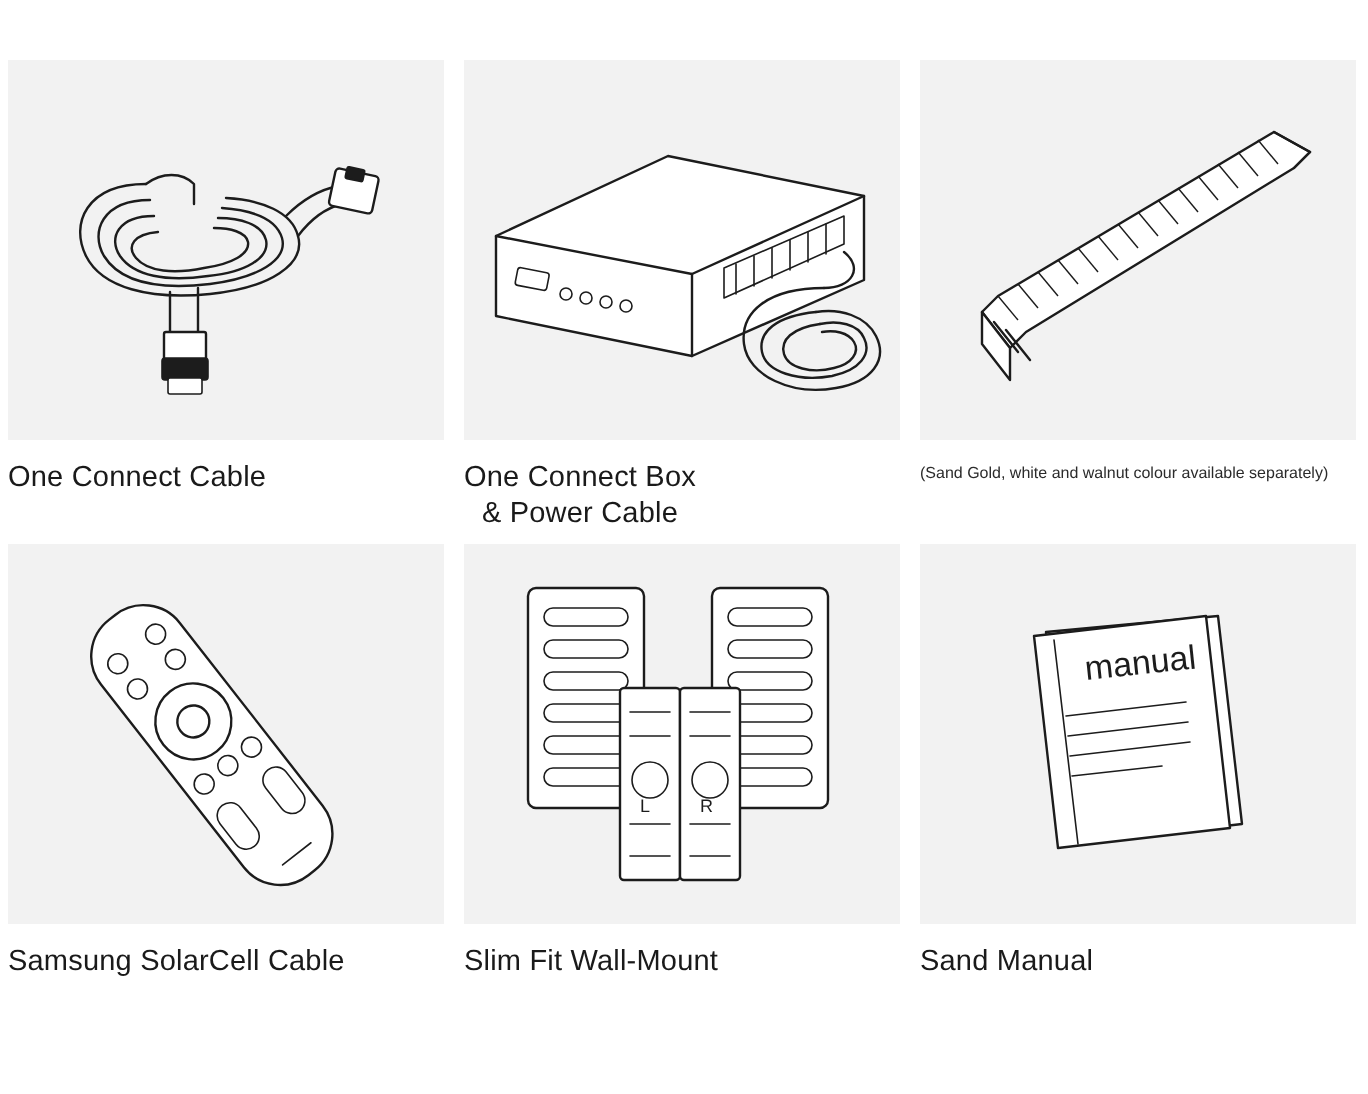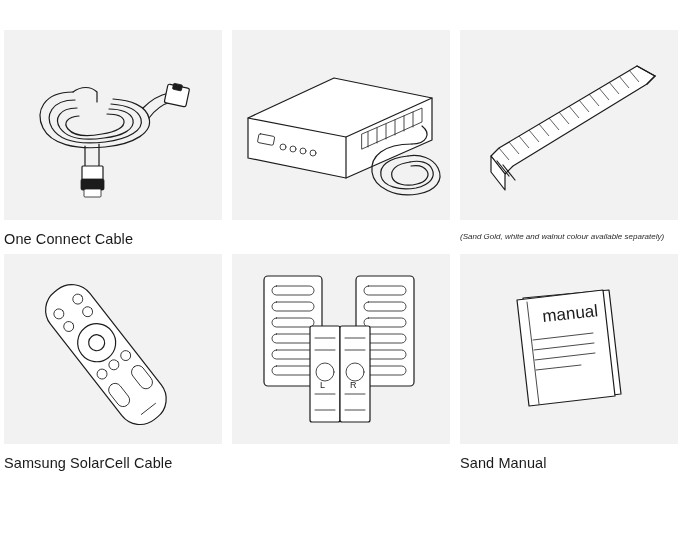--- a/index.html
+++ b/index.html
@@ -46,21 +46,20 @@
   }
   .caption .line2 {
     display: block;
   }
   .subnote {
     display: block;
     font-size: 8px;
     color: #2b2b2b;
     margin-top: 2px;
     letter-spacing: 0;
-    font-style: italic;
   }
   svg { display: block; }
   .ln { fill: none; stroke: #1c1c1c; stroke-width: 1.2; stroke-linecap: round; stroke-linejoin: round; }
   .ln-thin { fill: none; stroke: #1c1c1c; stroke-width: 0.8; stroke-linecap: round; stroke-linejoin: round; }
   .fillw { fill: #ffffff; stroke: #1c1c1c; stroke-width: 1.2; stroke-linejoin: round; stroke-linecap: round; }
   .fillw-thin { fill: #ffffff; stroke: #1c1c1c; stroke-width: 0.8; stroke-linejoin: round; stroke-linecap: round; }
   .filld { fill: #1c1c1c; stroke: #1c1c1c; stroke-width: 0.8; }
   .hatch { fill: none; stroke: #1c1c1c; stroke-width: 0.7; }
   .manual-word {
     font-family: "Liberation Sans", sans-serif;
@@ -115,20 +114,24 @@
         <circle class="ln-thin" cx="77" cy="113" r="3"></circle>
 
         <path class="ln-thin" d="M132 92 L132 107 M141 88 L141 103 M150 84 L150 99 M159 80 L159 95 M168 76 L168 91 M177 72 L177 87"></path>
         <path class="ln-thin" d="M126 94 L186 68 L186 82 L126 109 Z"></path>
 
         <path class="ln" d="M186 86 C196 94 190 104 176 104"></path>
         <path class="ln" d="M176 104 C148 104 134 116 136 132 C138 148 160 158 182 154 C200 151 208 140 202 128 C197 118 184 114 172 116"></path>
         <path class="ln" d="M172 116 C152 118 143 126 145 136 C147 146 163 151 180 148 C194 145 200 137 196 129 C193 122 183 120 174 122"></path>
         <path class="ln" d="M174 122 C160 124 154 130 156 137 C158 144 170 147 181 144 C190 142 194 136 191 131 C188 126 181 125 175 126"></path>
       </svg>
+    </div>
+    <div class="caption">
+      <span>One Connect Box</span>
+      <span class="line2">&amp; Power Cable</span>
     </div>
   </div>
 
   <div class="cell">
     <div class="art">
       <svg width="200" height="170" viewBox="0 0 200 170">
 
         <path class="fillw" d="M22 116 L30 108 L168 26 L186 36 L178 44 L44 126 L36 134 Z"></path>
         <path class="fillw" d="M22 116 L36 134 L36 150 L22 132 Z"></path>
         <path class="ln" d="M28 121 L40 136 M34 125 L46 140"></path>
@@ -217,20 +220,23 @@
         <path class="ln-thin" d="M79 84 L99 84 M109 84 L129 84"></path>
         <path class="ln-thin" d="M79 96 L99 96 M109 96 L129 96"></path>
         <circle class="ln-thin" cx="89" cy="118" r="9"></circle>
         <circle class="ln-thin" cx="119" cy="118" r="9"></circle>
         <path class="ln-thin" d="M79 140 L99 140 M109 140 L129 140"></path>
         <text x="84" y="134" class="manual-word" style="font-size:9px">L</text>
         <text x="114" y="134" class="manual-word" style="font-size:9px">R</text>
         <path class="ln-thin" d="M79 156 L99 156 M109 156 L129 156"></path>
       </svg>
     </div>
+    <div class="caption">
+      <span>Slim Fit Wall-Mount</span>
+    </div>
   </div>
 
   <div class="cell">
     <div class="art">
       <svg width="200" height="190" viewBox="0 0 200 190">
 
         <path class="fillw" d="M54 44 L140 36 L152 140 L66 150 Z"></path>
 
         <path class="fillw" d="M48 46 L134 36 L146 142 L60 152 Z"></path>
 

